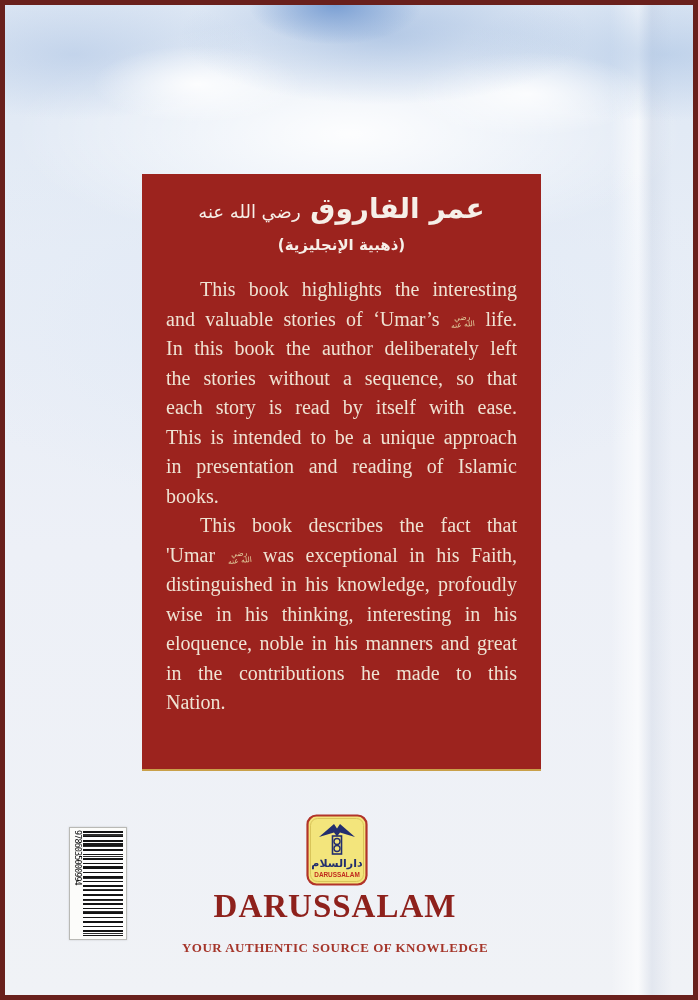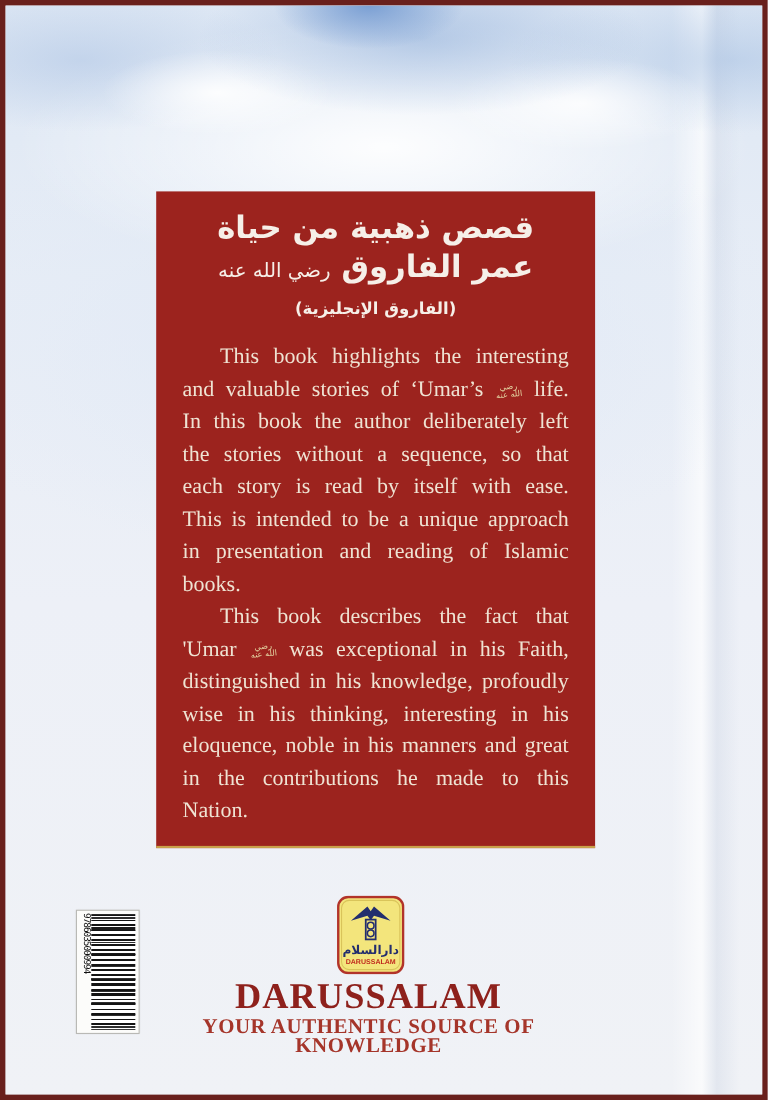--- a/index.html
+++ b/index.html
@@ -67,36 +67,35 @@
       repeating-linear-gradient(to bottom, rgba(0,0,0,0) 0 12px, #1a1a1a 12px 14px, rgba(0,0,0,0) 14px 23px);
   }
   .logo{position:absolute;left:301px;top:809px;width:62px;height:60px;}
   .brand{position:absolute;left:149px;top:884px;width:362px;text-align:center;}
   .brand-name{
     font-family:"Liberation Serif",serif;font-weight:bold;
     font-size:33px;letter-spacing:1px;color:#8e211c;line-height:34px;
   }
   .brand-tagline{
     font-family:"Liberation Serif",serif;font-weight:bold;
-    font-size:19px;letter-spacing:.5px;color:#a5352a;line-height:17px;margin-top:2px;
+    font-size:13px;letter-spacing:.5px;color:#a5352a;line-height:17px;margin-top:16px;
   }
 </style>
 </head>
 <body>
 
 <div class="page">
   <div class="sky"></div>
 
   <div class="panel">
-    <div class="ar t1" dir="rtl">قصص ذهبية من حياة</div>
     <div class="ar t2" dir="rtl">
       <span class="t2main">عمر الفاروق</span>
       <span class="t2hon">رضي الله عنه</span>
     </div>
-    <div class="ar t3" dir="rtl">(الفاروق الإنجليزية)</div>
+    <div class="ar t3" dir="rtl">(ذهبية الإنجليزية)</div>
 
     <p class="desc first">
       <span>This book highlights the interesting and valuable stories of ‘Umar’s</span>
       <span class="seal">رضي الله عنه</span>
       <span>life. In this book the author deliberately left the stories without a sequence, so that each story is read by itself with ease. This is intended to be a unique approach in presentation and reading of Islamic books.</span>
     </p>
 
     <p class="desc">
       <span>This book describes the fact that 'Umar</span>
       <span class="seal">رضي الله عنه</span>

